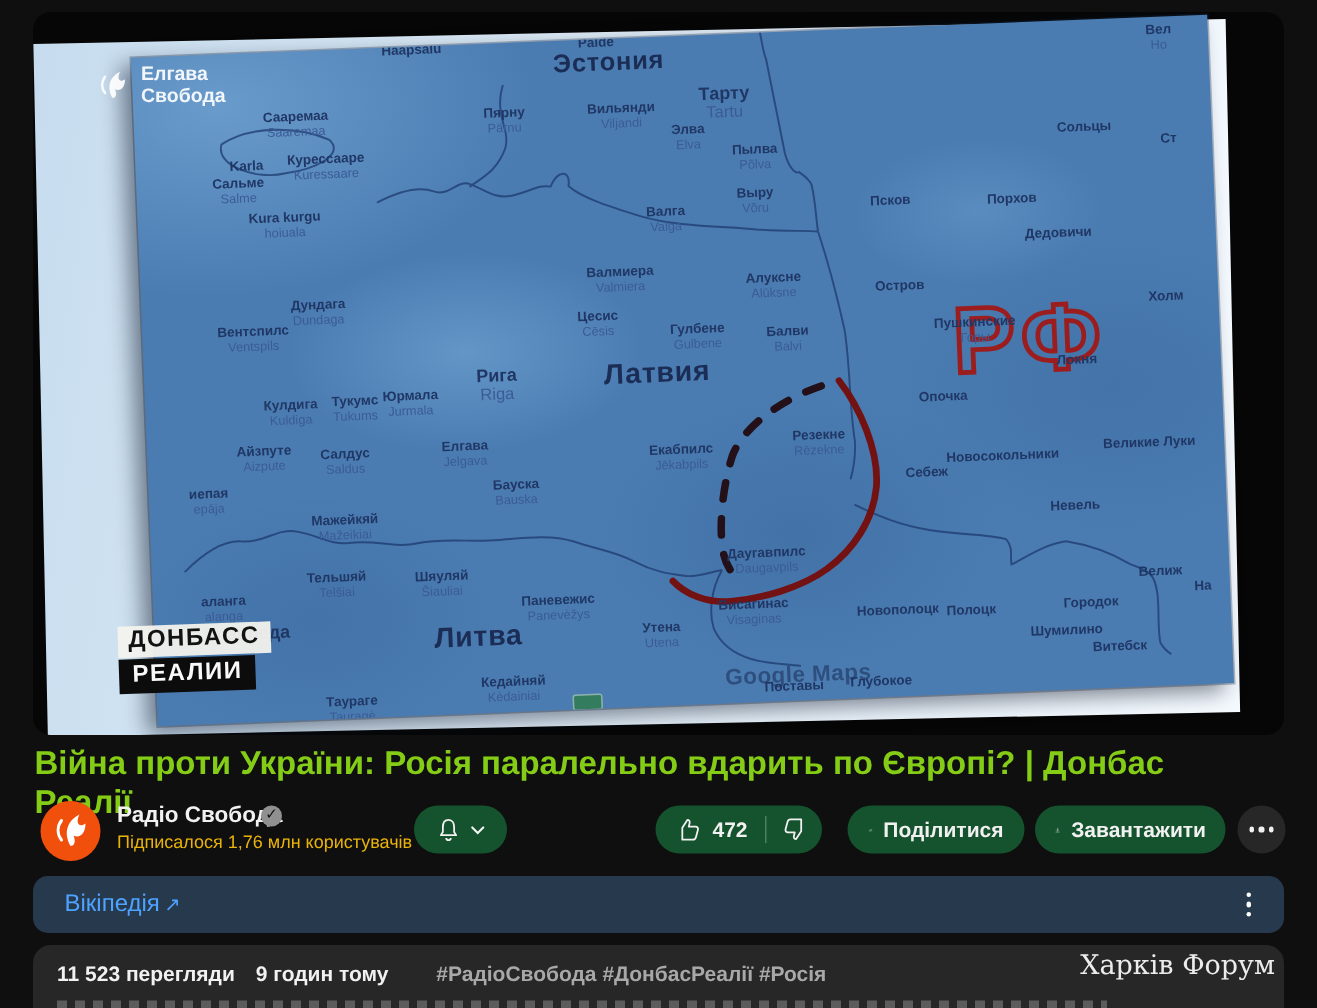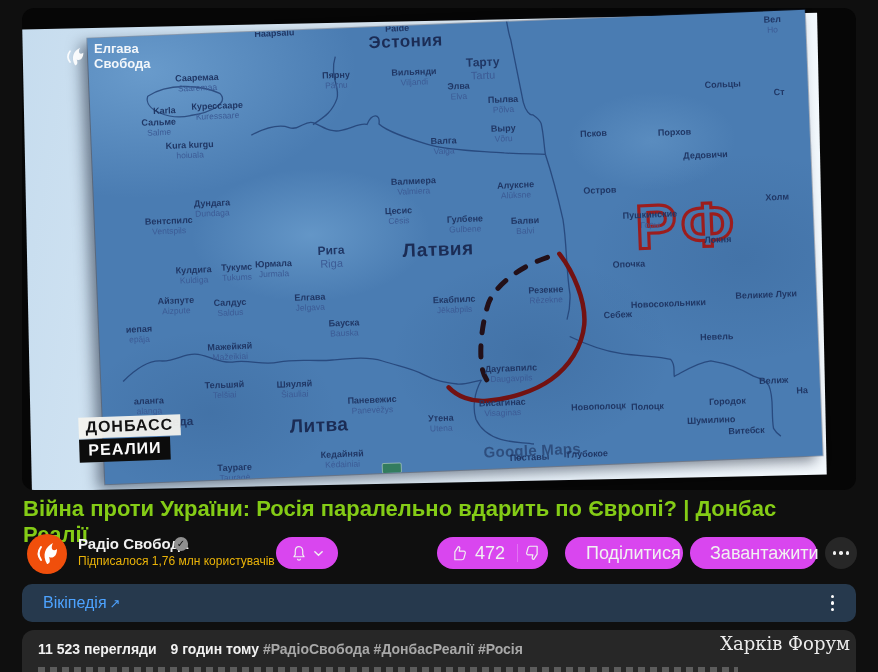--- a/index.html
+++ b/index.html
@@ -48,22 +48,22 @@
   #title{position:absolute;left:23px;top:496px;width:812px;font-size:22px;font-weight:700;
     color:#84cc16;}
   #channel-row{position:absolute;left:22px;top:533px;width:834px;height:40px;}
   #avatar{position:absolute;left:5px;top:1px;width:40px;height:40px;border-radius:50%;
     background:#f04f0c;}
   #ch-name{position:absolute;left:56px;top:2px;font-size:15px;font-weight:600;color:#f1f1f1;}
   #verified{position:absolute;left:152px;top:4px;width:14px;height:14px;border-radius:50%;
     background:#909090;color:#0f0f0f;font-size:10px;font-weight:700;text-align:center;
     line-height:14px;}
   #ch-subs{position:absolute;left:56px;top:21px;font-size:12px;color:#eab308;}
-  .pill{position:absolute;top:4px;height:32px;border-radius:16px;background:#d946ef;
-    display:flex;align-items:center;color:#f1f1f1;font-size:18px;font-weight:400;box-sizing:border-box;}
+  .pill{position:absolute;top:4px;height:32px;border-radius:16px;background:#14532d;
+    display:flex;align-items:center;color:#f1f1f1;font-size:14px;font-weight:700;box-sizing:border-box;}
   #bell-pill{left:254px;width:62px;justify-content:center;gap:5px;}
   #like-pill{left:415px;width:111px;}
   #like-seg{display:flex;align-items:center;gap:7px;padding:0 12px 0 13px;height:100%;}
   #like-divider{width:1px;height:18px;background:rgba(255,255,255,.25);}
   #dislike-seg{display:flex;align-items:center;justify-content:center;flex:1;height:100%;}
   #share-pill{left:543px;width:118px;gap:7px;padding:0 14px;}
   #download-pill{left:668px;width:127px;gap:7px;padding:0 13px;}
   #more-btn{position:absolute;left:803px;top:4px;width:32px;height:32px;border-radius:50%;
     background:#272727;color:#f1f1f1;display:flex;align-items:center;justify-content:center;}
   #more-btn .dots{display:flex;gap:3px;}
@@ -76,21 +76,21 @@
   #banner-arrow{color:#4da3ff;margin-left:3px;font-size:13px;}
   #banner-kebab{margin-left:auto;color:#fff;display:flex;flex-direction:column;gap:3px;
     padding:4px 6px;}
   #banner-kebab i{width:3.5px;height:3.5px;border-radius:50%;background:#fff;}
   
   #desc{position:absolute;left:22px;top:630px;width:834px;height:42px;border-radius:12px 12px 0 0;
     background:#272727;overflow:hidden;}
   #desc-line1{position:absolute;left:16px;top:11px;font-size:14px;font-weight:700;color:#f1f1f1;
     white-space:nowrap;}
   #desc-age{margin-left:10px;}
-  #desc-tags{margin-left:0;color:#a8a8a8;}
+  #desc-tags{margin-left:28px;color:#a8a8a8;}
   #desc-strip{position:absolute;left:16px;top:37px;width:700px;height:5px;opacity:.45;
     background:repeating-linear-gradient(90deg,#9d9d9d 0 7px,transparent 7px 12px);}
   #kharkiv{position:absolute;right:6px;top:3px;font-family:"DejaVu Serif","Liberation Serif",serif;
     font-size:18px;color:#ececec;}
   svg{display:block;}
 </style>
 </head>
 <body>
 
 <div id="player">

